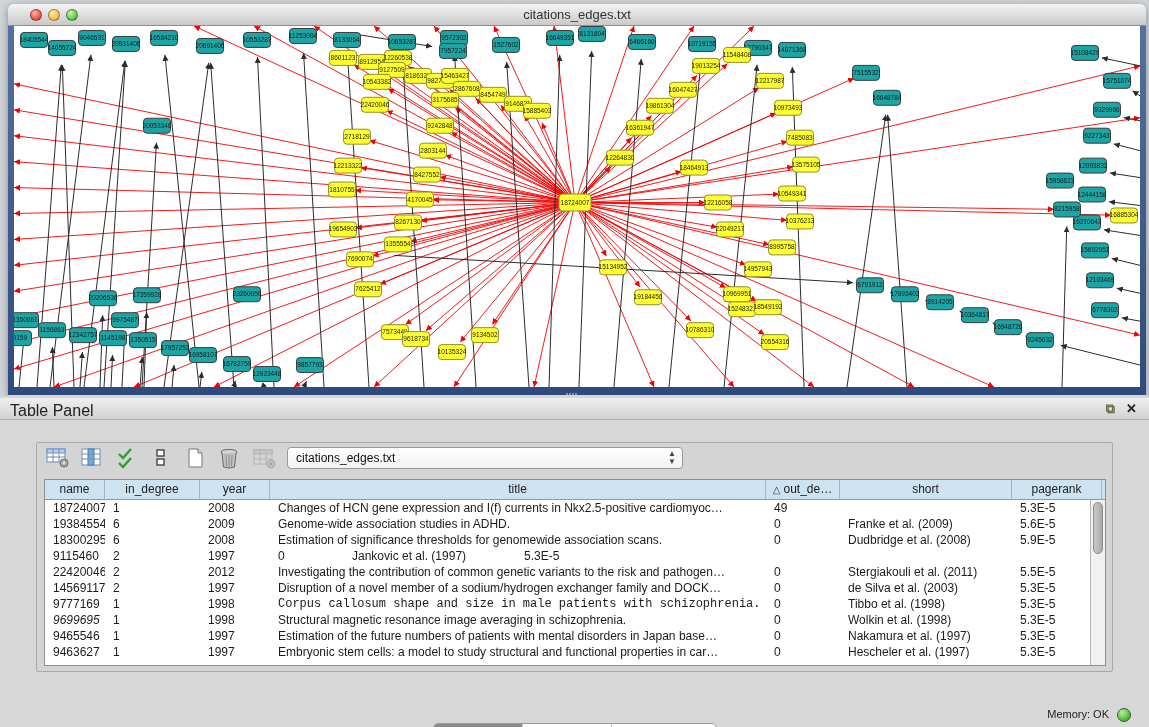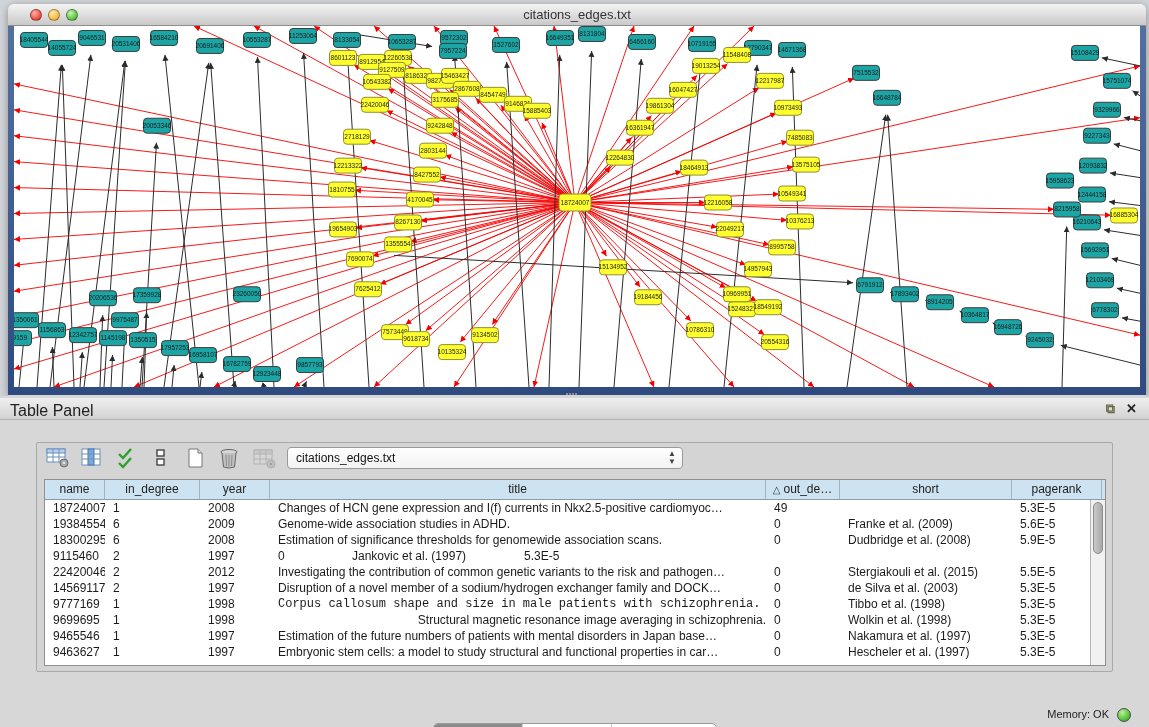--- a/index.html
+++ b/index.html
@@ -829,21 +829,21 @@
             <div class="td" style="flex: 0 0 74px; width: 74px;">0</div>
             <div class="td" style="flex: 0 0 172px; width: 172px;">Jankovic et al. (1997)</div>
             <div class="td" style="flex: 0 0 90px; width: 90px;">5.3E-5</div>
           </div>
           <div class="tr">
             <div class="td" style="flex: 0 0 60px; width: 60px;">22420046</div>
             <div class="td" style="flex: 0 0 95px; width: 95px;">2</div>
             <div class="td" style="flex: 0 0 70px; width: 70px;">2012</div>
             <div class="td" style="flex: 0 0 496px; width: 496px;">Investigating the contribution of common genetic variants to the risk and pathogen…</div>
             <div class="td" style="flex: 0 0 74px; width: 74px;">0</div>
-            <div class="td" style="flex: 0 0 172px; width: 172px;">Stergiakouli et al. (2015)</div>
+            <div class="td" style="flex: 0 0 172px; width: 172px;">Stergiakouli et al. (2011)</div>
             <div class="td" style="flex: 0 0 90px; width: 90px;">5.5E-5</div>
           </div>
           <div class="tr">
             <div class="td" style="flex: 0 0 60px; width: 60px;">14569117</div>
             <div class="td" style="flex: 0 0 95px; width: 95px;">2</div>
             <div class="td" style="flex: 0 0 70px; width: 70px;">1997</div>
             <div class="td" style="flex: 0 0 496px; width: 496px;">Disruption of a novel member of a sodium/hydrogen exchanger family and DOCK…</div>
             <div class="td" style="flex: 0 0 74px; width: 74px;">0</div>
             <div class="td" style="flex: 0 0 172px; width: 172px;">de Silva et al. (2003)</div>
             <div class="td" style="flex: 0 0 90px; width: 90px;">5.3E-5</div>
@@ -851,24 +851,24 @@
           <div class="tr">
             <div class="td" style="flex: 0 0 60px; width: 60px;">9777169</div>
             <div class="td" style="flex: 0 0 95px; width: 95px;">1</div>
             <div class="td" style="flex: 0 0 70px; width: 70px;">1998</div>
             <div class="td" style="flex: 0 0 496px; width: 496px; font-family: Liberation Mono, monospace;">Corpus callosum shape and size in male patients with schizophrenia.</div>
             <div class="td" style="flex: 0 0 74px; width: 74px;">0</div>
             <div class="td" style="flex: 0 0 172px; width: 172px;">Tibbo et al. (1998)</div>
             <div class="td" style="flex: 0 0 90px; width: 90px;">5.3E-5</div>
           </div>
           <div class="tr">
-            <div class="td" style="flex: 0 0 60px; width: 60px;">9699695</div>
+            <div class="td" style="flex: 0 0 60px; width: 60px; font-style: italic;">9699695</div>
             <div class="td" style="flex: 0 0 95px; width: 95px;">1</div>
             <div class="td" style="flex: 0 0 70px; width: 70px;">1998</div>
-            <div class="td" style="flex: 0 0 496px; width: 496px; text-align: right;">Structural magnetic resonance image averaging in schizophrenia.</div>
+            <div class="td" style="flex: 0 0 496px; width: 496px;">Structural magnetic resonance image averaging in schizophrenia.</div>
             <div class="td" style="flex: 0 0 74px; width: 74px;">0</div>
             <div class="td" style="flex: 0 0 172px; width: 172px;">Wolkin et al. (1998)</div>
             <div class="td" style="flex: 0 0 90px; width: 90px;">5.3E-5</div>
           </div>
           <div class="tr">
             <div class="td" style="flex: 0 0 60px; width: 60px;">9465546</div>
             <div class="td" style="flex: 0 0 95px; width: 95px;">1</div>
             <div class="td" style="flex: 0 0 70px; width: 70px;">1997</div>
             <div class="td" style="flex: 0 0 496px; width: 496px;">Estimation of the future numbers of patients with mental disorders in Japan base…</div>
             <div class="td" style="flex: 0 0 74px; width: 74px;">0</div>

